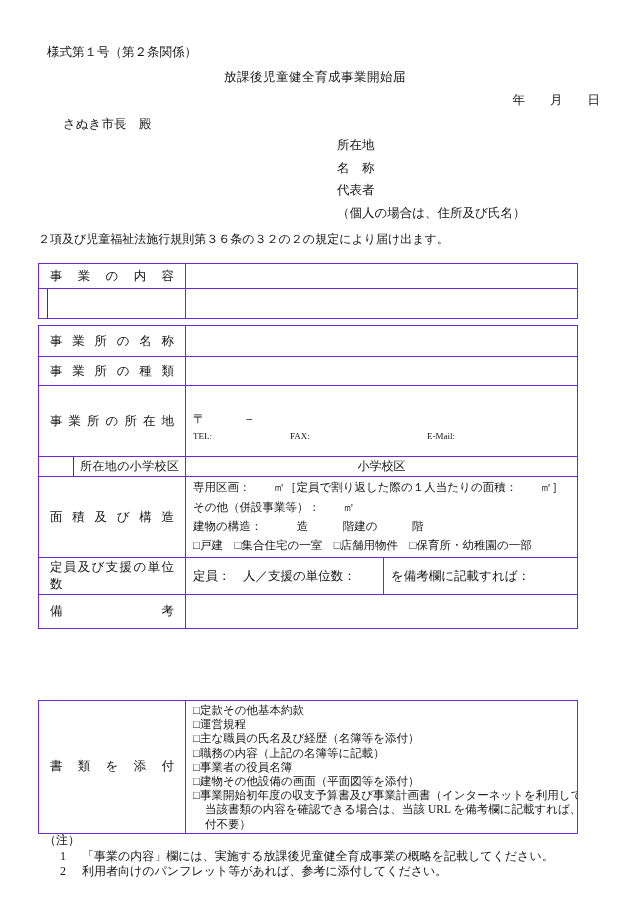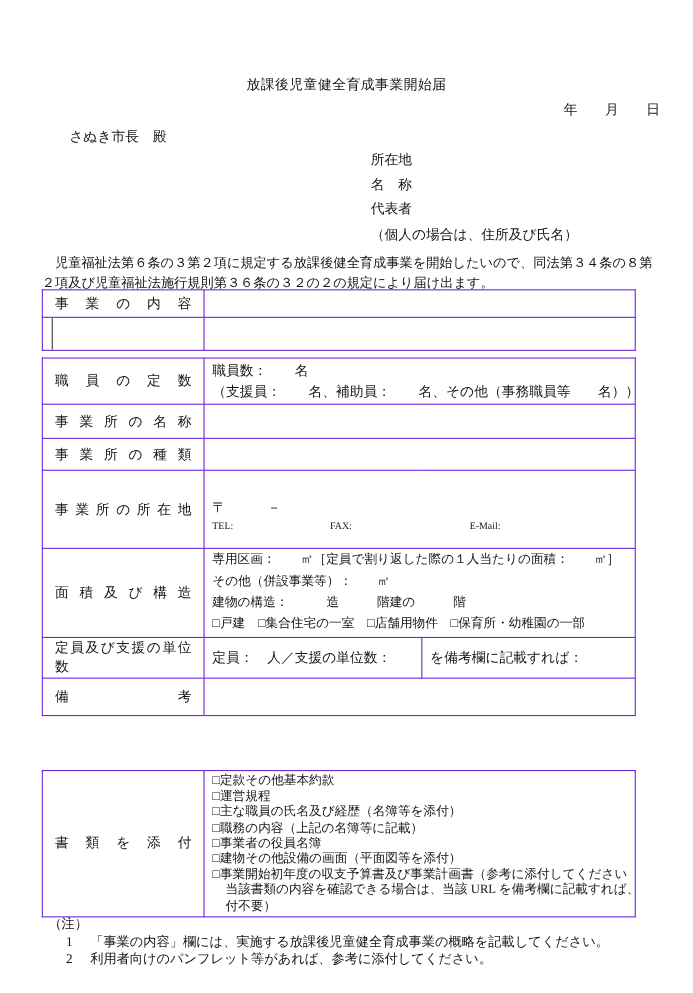--- a/index.html
+++ b/index.html
@@ -45,53 +45,53 @@
   .tbl-main     { top:325px; }
   .tbl-attach   { top:700px; }
 
   .staff-line { line-height:19px; white-space:nowrap; }
   .addr-cell { padding:0; }
   .addr-inner { display:flex; flex-direction:column; height:100%; }
   .postal { padding:12px 7px 0 7px; }
   .telline { position:relative; height:16px; margin-top:auto; font-size:9px; }
   .telline span { position:absolute; bottom:3px; }
   .tel  { left:7px; }
-  .fax  { left:114px; }
+  .fax  { left:104px; }
   .mail { left:241px; }
 
   .area-cell div { line-height:19.3px; white-space:nowrap; font-size:11.5px; }
   .area-cell { padding:2px 7px; }
 
   .attach-cell { padding:2px 7px; font-size:11.5px; }
   .attach-cell div { line-height:14.2px; white-space:nowrap; }
   .attach-cell div.cont { padding-left:12px; }
 
   
   .notes { left:44px; top:833px; font-size:12px; }
   .note-row { position:relative; height:15.5px; line-height:15.5px; white-space:nowrap; }
   .note-num { display:inline-block; width:22px; padding-left:16px; }
 </style>
 </head>
 <body>
 
 <div class="page">
 
+  <div class="abs form-number">様式第１号（第２条関係）</div>
   <div class="abs doc-title">放課後児童健全育成事業開始届</div>
   <div class="abs date-line">年　　月　　日</div>
   <div class="abs addressee">さぬき市長　殿</div>
 
   <div class="abs applicant">
     <div>所在地</div>
     <div>名　称</div>
     <div>代表者</div>
     <div>（個人の場合は、住所及び氏名）</div>
   </div>
 
   <div class="abs intro">
-    <div>　児童福祉法第６条の３第２項に規定する放課後健全育成事業を開始したいので、同法第３４条の８第</div>
     <div>２項及び児童福祉法施行規則第３６条の３２の２の規定により届け出ます。</div>
   </div>
 
   <table class="tbl-business">
     <colgroup>
         <col style="width:147px">
         <col style="width:392px">
       </colgroup>
     <tbody>
         <tr style="height:25px">
@@ -110,47 +110,48 @@
   </tbody>
     </table>
 
   <table class="tbl-main">
     <colgroup>
         <col style="width:147px">
         <col style="width:198px">
         <col style="width:194px">
       </colgroup>
     <tbody>
-        <tr style="height:42px">
-      <td class="lbl">職 員 の 定 数</td>
-      <td class="val" colspan="2">
-        <div class="staff-line">職員数：　　名</div>
-        <div class="staff-line">（支援員：　　名、補助員：　　名、その他（事務職員等　　名））</div>
-      </td>
-    </tr>
     <tr style="height:31px">
       <td class="lbl">事 業 所 の 名 称</td>
       <td class="val" colspan="2"></td>
     </tr>
     <tr style="height:29px">
       <td class="lbl">事 業 所 の 種 類</td>
       <td class="val" colspan="2"></td>
     </tr>
     <tr style="height:71px">
       <td class="lbl">事 業 所 の 所 在 地</td>
       <td class="addr-cell" colspan="2">
         <div class="addr-inner">
           <div class="postal">〒　　　－</div>
           <div class="telline">
             <span class="tel">TEL:</span>
             <span class="fax">FAX:</span>
             <span class="mail">E-Mail:</span>
           </div>
         </div>
       </td>
+    </tr>
+    <tr style="height:19px">
+      <td class="sub">
+        <div class="subbox district-box">
+          <div class="j">所在地の小学校区</div>
+        </div>
+      </td>
+      <td class="val center" colspan="2" style="font-size:12px">小学校区</td>
     </tr>
     <tr style="height:81px">
       <td class="lbl">面 積 及 び 構 造</td>
       <td class="val area-cell" colspan="2">
         <div>専用区画：　　㎡［定員で割り返した際の１人当たりの面積：　　㎡］</div>
         <div>その他（併設事業等）：　　㎡</div>
         <div>建物の構造：　　　造　　　階建の　　　階</div>
         <div>□戸建　□集合住宅の一室　□店舗用物件　□保育所・幼稚園の一部</div>
       </td>
     </tr>
@@ -174,21 +175,21 @@
     <tbody>
         <tr style="height:132px">
       <td class="lbl">書 類 を 添 付</td>
       <td class="attach-cell">
         <div>□定款その他基本約款</div>
         <div>□運営規程</div>
         <div>□主な職員の氏名及び経歴（名簿等を添付）</div>
         <div>□職務の内容（上記の名簿等に記載）</div>
         <div>□事業者の役員名簿</div>
         <div>□建物その他設備の画面（平面図等を添付）</div>
-        <div>□事業開始初年度の収支予算書及び事業計画書（参考に添付してください</div>
+        <div>□事業開始初年度の収支予算書及び事業計画書（インターネットを利用して</div>
         <div class="cont">当該書類の内容を確認できる場合は、当該 URL を備考欄に記載すれば、添</div>
         <div class="cont">付不要）</div>
       </td>
     </tr>
   </tbody>
     </table>
 
   <div class="abs notes">
     <div class="note-row">（注）</div>
     <div class="note-row">

